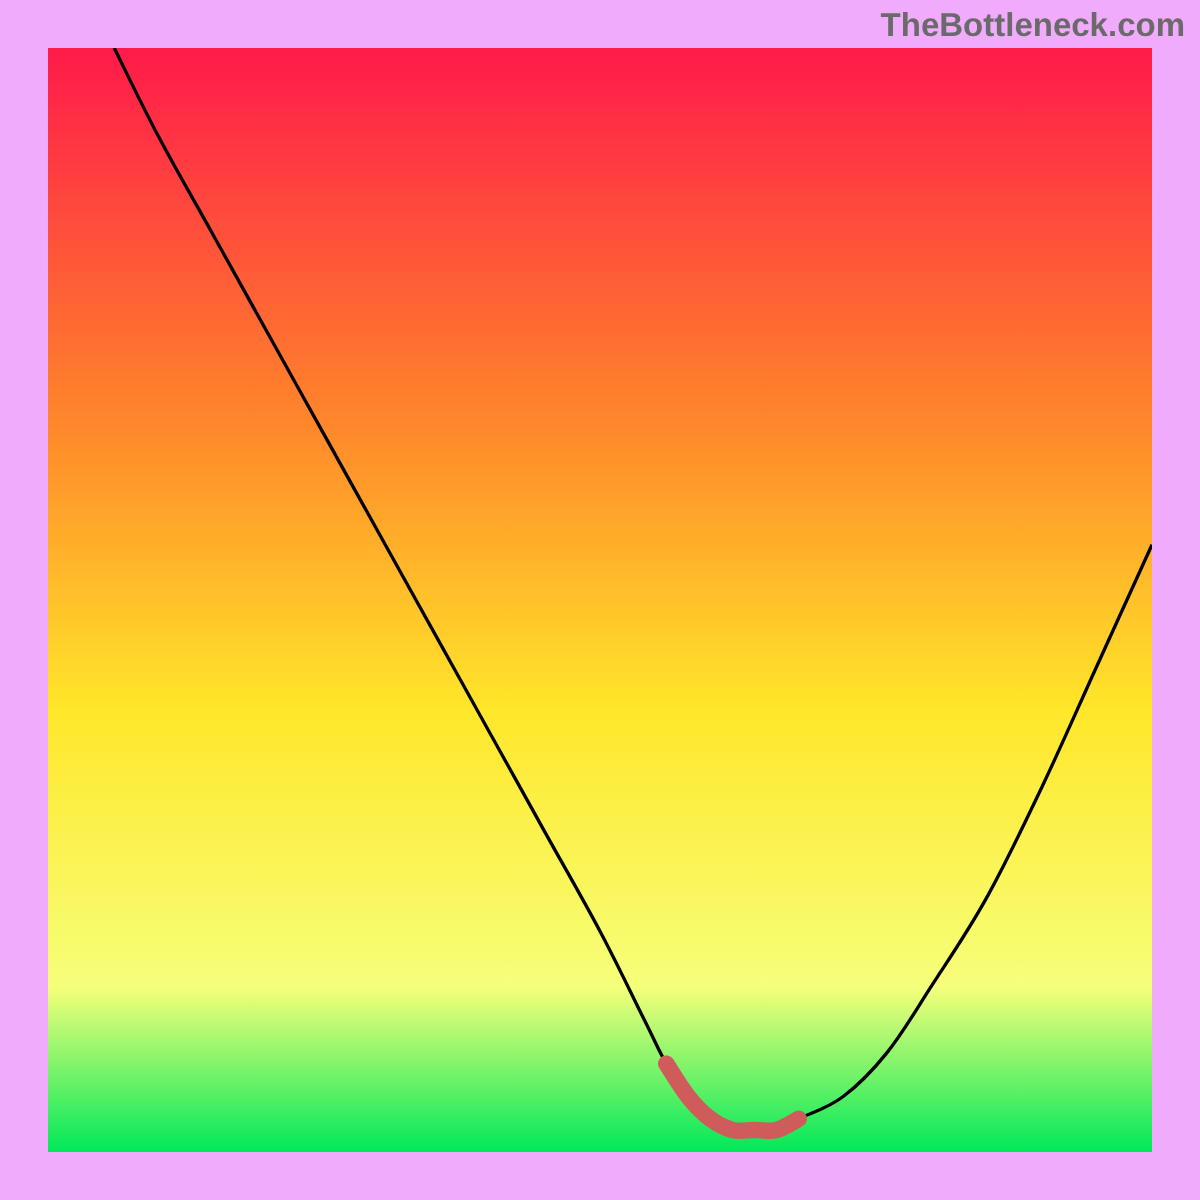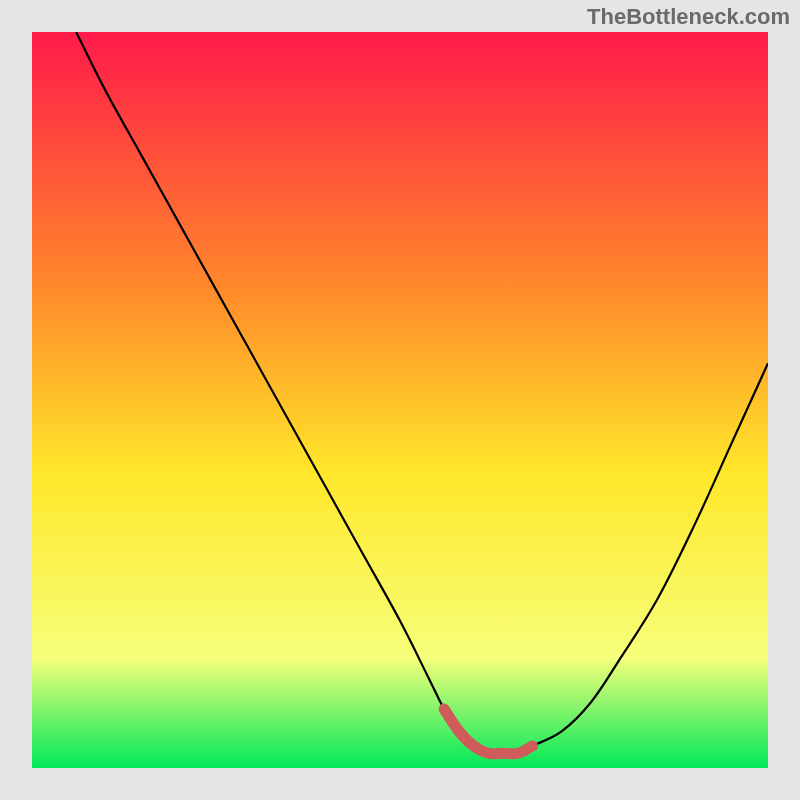--- a/index.html
+++ b/index.html
@@ -1,21 +1,21 @@
 <!DOCTYPE html>
 <html><head>
 <meta charset="utf-8">
 <style>
   * { margin: 0; padding: 0; box-sizing: border-box; }
   html, body { width: 800px; height: 800px; overflow: hidden; background: #000; }
   .frame {
     position: relative;
     width: 800px;
     height: 800px;
-    background: #e5e5e5;
+    background: #f0abfc;
   }
   .watermark {
     position: absolute;
     top: 4px;
     right: 10px;
     font-family: Arial, Helvetica, sans-serif;
     font-size: 22px;
     font-weight: 600;
     color: #6a6a6a;
     z-index: 30;

